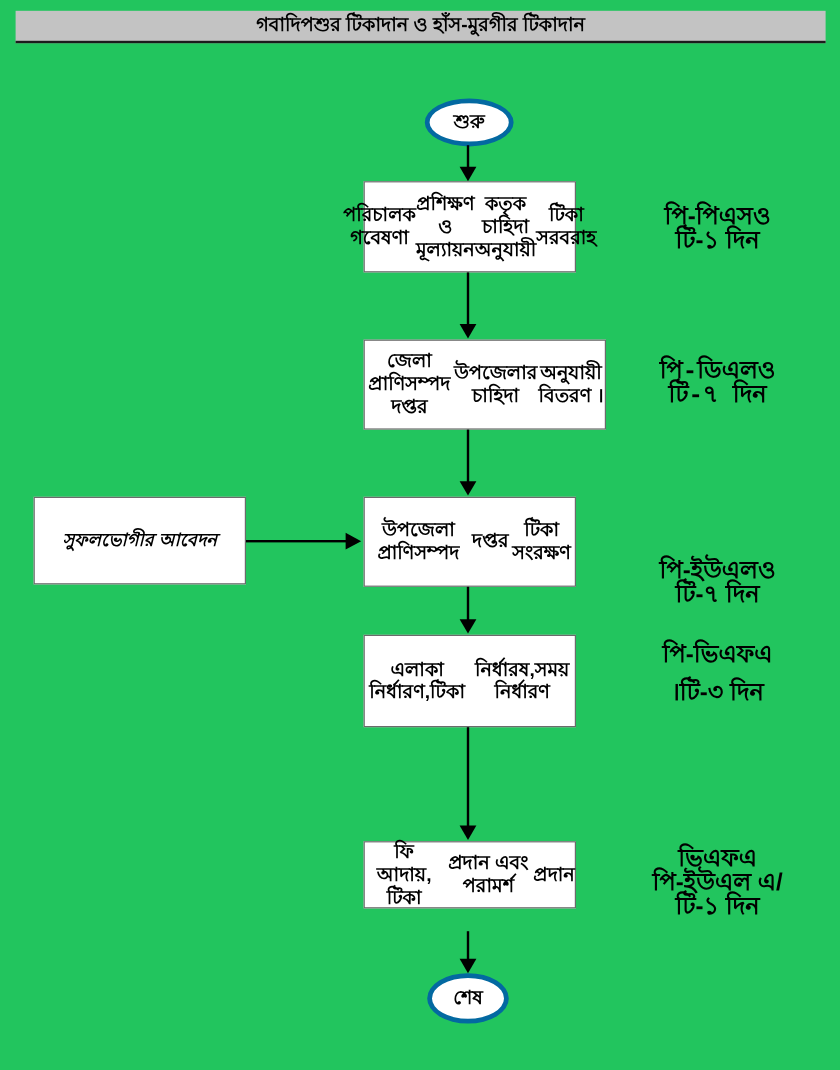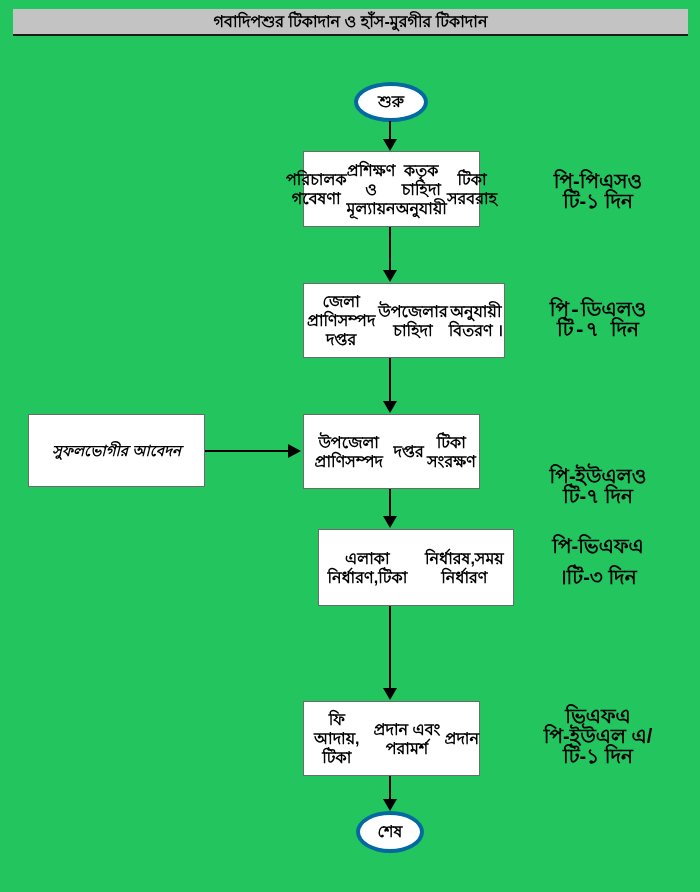--- a/index.html
+++ b/index.html
@@ -23,22 +23,22 @@
 
   
   .pbox{
     position:absolute;background:#fff;border:1px solid var(--box-border,#6b6b6b);
     display:flex;flex-direction:row;justify-content:center;align-items:center;
     text-align:center;font-size:16px;font-weight:600;line-height:19px;
   }
   .b1{left:303px;top:151px;width:177px;height:76px;}
   .b2{left:303px;top:283px;width:202px;height:75px;}
   .b3{left:303px;top:414px;width:177px;height:75px;}
-  .b4{left:318px;top:529px;width:196px;height:77px;}
-  .b5{left:303px;top:701px;width:177px;height:75px;}
+  .b4{left:303px;top:529px;width:177px;height:77px;}
+  .b5{left:303px;top:701px;width:177px;height:56px;}
   .leftbox{left:28px;top:414px;width:177px;height:73px;font-size:15px;font-style:italic;}
 
   
   .ellipse{
     position:absolute;background:#fff;border:4px solid #0369a1;border-radius:50%;
     display:flex;justify-content:center;align-items:center;
     font-size:16px;font-weight:600;
   }
   .start{left:354px;top:82px;width:74px;height:40px;}
   .end{left:356px;top:811px;width:68px;height:42px;}

